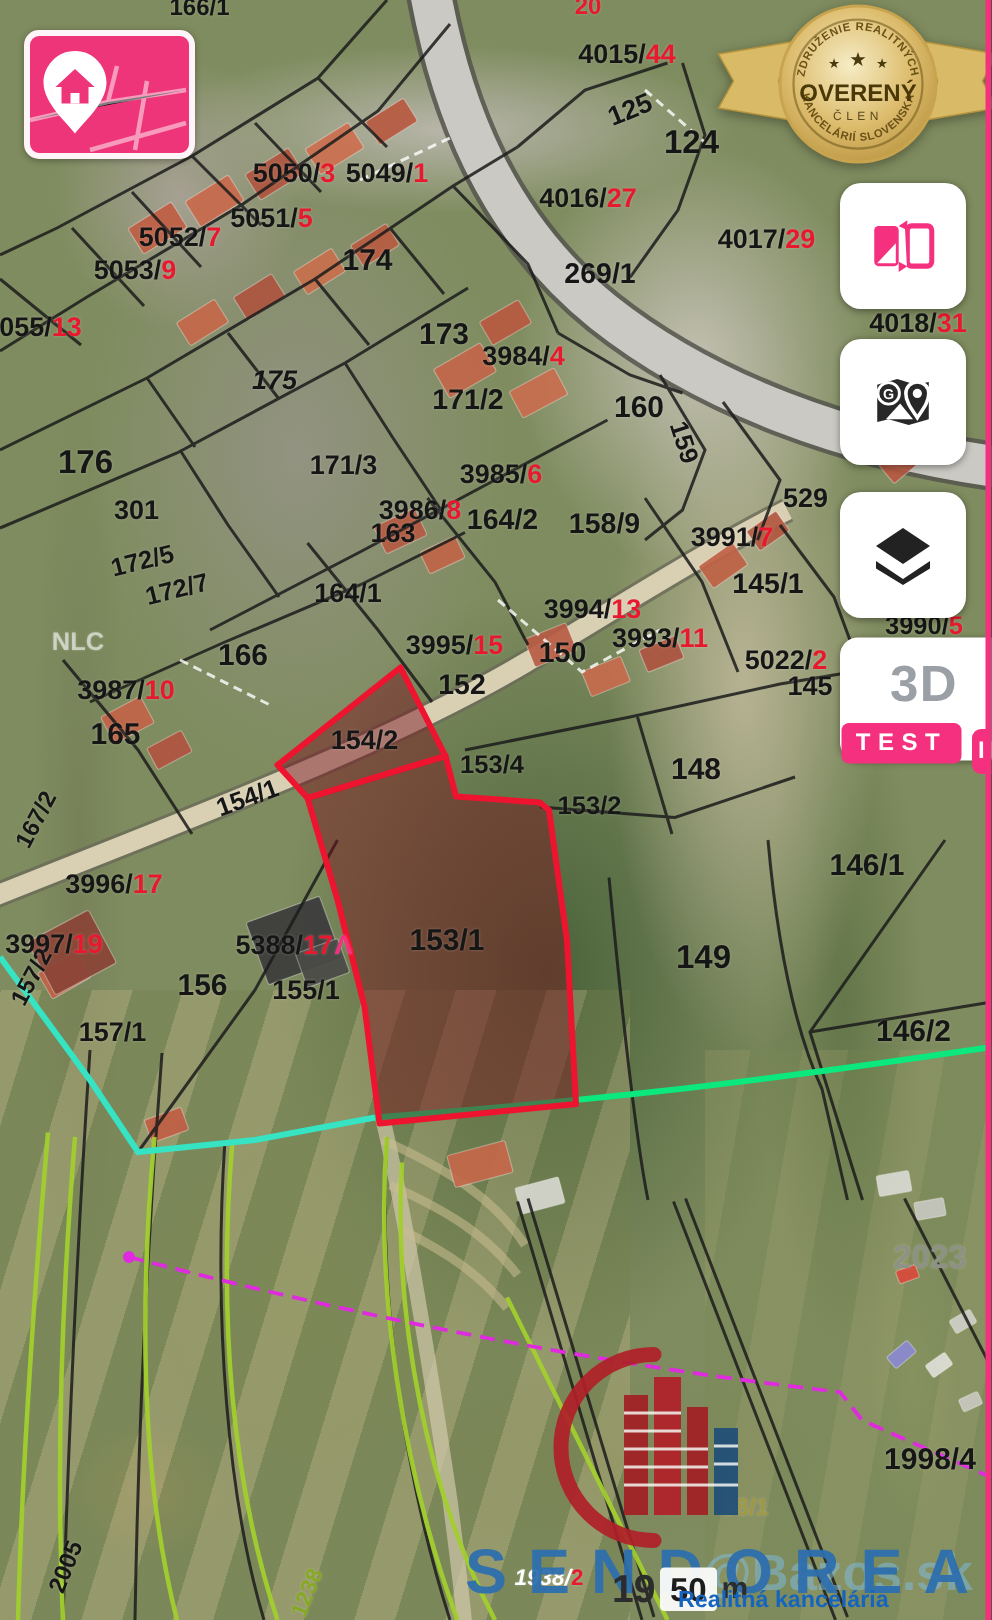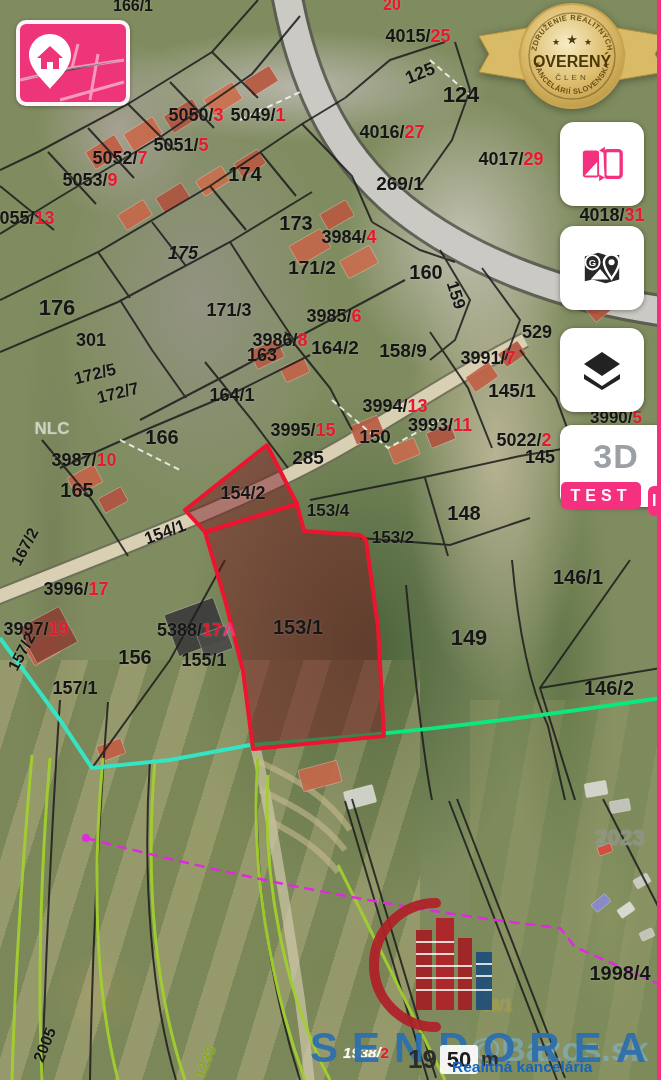--- a/index.html
+++ b/index.html
@@ -178,21 +178,21 @@
     </g>
   </svg>
 
   <div id="labels">
       <div class="lbl" style="left: 196px; top: 115px; font-size: 18px;"><span>5050/</span><span class="red">3</span></div>
       <div class="lbl" style="left: 258px; top: 115px; font-size: 18px;"><span>5049/</span><span class="red">1</span></div>
       <div class="lbl" style="left: 181px; top: 145px; font-size: 18px;"><span>5051/</span><span class="red">5</span></div>
       <div class="lbl" style="left: 120px; top: 158px; font-size: 18px;"><span>5052/</span><span class="red">7</span></div>
       <div class="lbl" style="left: 90px; top: 180px; font-size: 18px;"><span>5053/</span><span class="red">9</span></div>
       <div class="lbl" style="left: 22px; top: 218px; font-size: 18px;"><span>5055/</span><span class="red">13</span></div>
-      <div class="lbl" style="left: 418px; top: 36px; font-size: 18px;"><span>4015/</span><span class="red">25</span></div>
+      <div class="lbl" style="left: 418px; top: 36px; font-size: 18px;"><span>4015/</span><span class="red">44</span></div>
       <div class="lbl" style="left: 392px; top: 132px; font-size: 18px;"><span>4016/</span><span class="red">27</span></div>
       <div class="lbl" style="left: 511px; top: 159px; font-size: 18px;"><span>4017/</span><span class="red">29</span></div>
       <div class="lbl" style="left: 612px; top: 215px; font-size: 18px;"><span>4018/</span><span class="red">31</span></div>
       <div class="lbl" style="left: 349px; top: 237px; font-size: 18px;"><span>3984/</span><span class="red">4</span></div>
       <div class="lbl" style="left: 334px; top: 316px; font-size: 18px;"><span>3985/</span><span class="red">6</span></div>
       <div class="lbl" style="left: 280px; top: 340px; font-size: 18px;"><span>3986/</span><span class="red">8</span></div>
       <div class="lbl" style="left: 488px; top: 358px; font-size: 18px;"><span>3991/</span><span class="red">7</span></div>
       <div class="lbl" style="left: 366px; top: 406px; font-size: 18px; margin-left: 29px;"><span>3994/</span><span class="red">13</span></div>
       <div class="lbl" style="left: 303px; top: 430px; font-size: 18px;"><span>3995/</span><span class="red">15</span></div>
       <div class="lbl" style="left: 440px; top: 425px; font-size: 18px;"><span>3993/</span><span class="red">11</span></div>
@@ -219,21 +219,21 @@
       <div class="lbl" style="left: 335px; top: 347px; font-size: 19px;"><span>164/2</span></div>
       <div class="lbl" style="left: 262px; top: 355px; font-size: 18px;"><span>163</span></div>
       <div class="lbl" style="left: 403px; top: 350px; font-size: 19px;"><span>158/9</span></div>
       <div class="lbl" style="left: 512px; top: 390px; font-size: 19px;"><span>145/1</span></div>
       <div class="lbl" style="left: 232px; top: 395px; font-size: 18px;"><span>164/1</span></div>
       <div class="lbl" style="left: 91px; top: 340px; font-size: 18px;"><span>301</span></div>
       <div class="lbl" style="left: 95px; top: 374px; font-size: 17px; transform: translate(-50%, -50%) rotate(-14deg);"><span>172/5</span></div>
       <div class="lbl" style="left: 118px; top: 393px; font-size: 17px; transform: translate(-50%, -50%) rotate(-14deg);"><span>172/7</span></div>
       <div class="lbl" style="left: 162px; top: 437px; font-size: 20px;"><span>166</span></div>
       <div class="lbl" style="left: 77px; top: 490px; font-size: 20px;"><span>165</span></div>
-      <div class="lbl" style="left: 308px; top: 457px; font-size: 19px;"><span>285</span></div>
+      <div class="lbl" style="left: 308px; top: 457px; font-size: 19px;"><span>152</span></div>
       <div class="lbl" style="left: 375px; top: 436px; font-size: 19px;"><span>150</span></div>
       <div class="lbl" style="left: 464px; top: 513px; font-size: 20px;"><span>148</span></div>
       <div class="lbl" style="left: 328px; top: 510px; font-size: 17px;"><span>153/4</span></div>
       <div class="lbl" style="left: 393px; top: 537px; font-size: 17px;"><span>153/2</span></div>
       <div class="lbl" style="left: 243px; top: 493px; font-size: 18px;"><span>154/2</span></div>
       <div class="lbl" style="left: 298px; top: 627px; font-size: 20px;"><span>153/1</span></div>
       <div class="lbl" style="left: 165px; top: 532px; font-size: 17px; transform: translate(-50%, -50%) rotate(-20deg);"><span>154/1</span></div>
       <div class="lbl" style="left: 135px; top: 657px; font-size: 20px;"><span>156</span></div>
       <div class="lbl" style="left: 204px; top: 660px; font-size: 18px;"><span>155/1</span></div>
       <div class="lbl" style="left: 75px; top: 688px; font-size: 18px;"><span>157/1</span></div>

